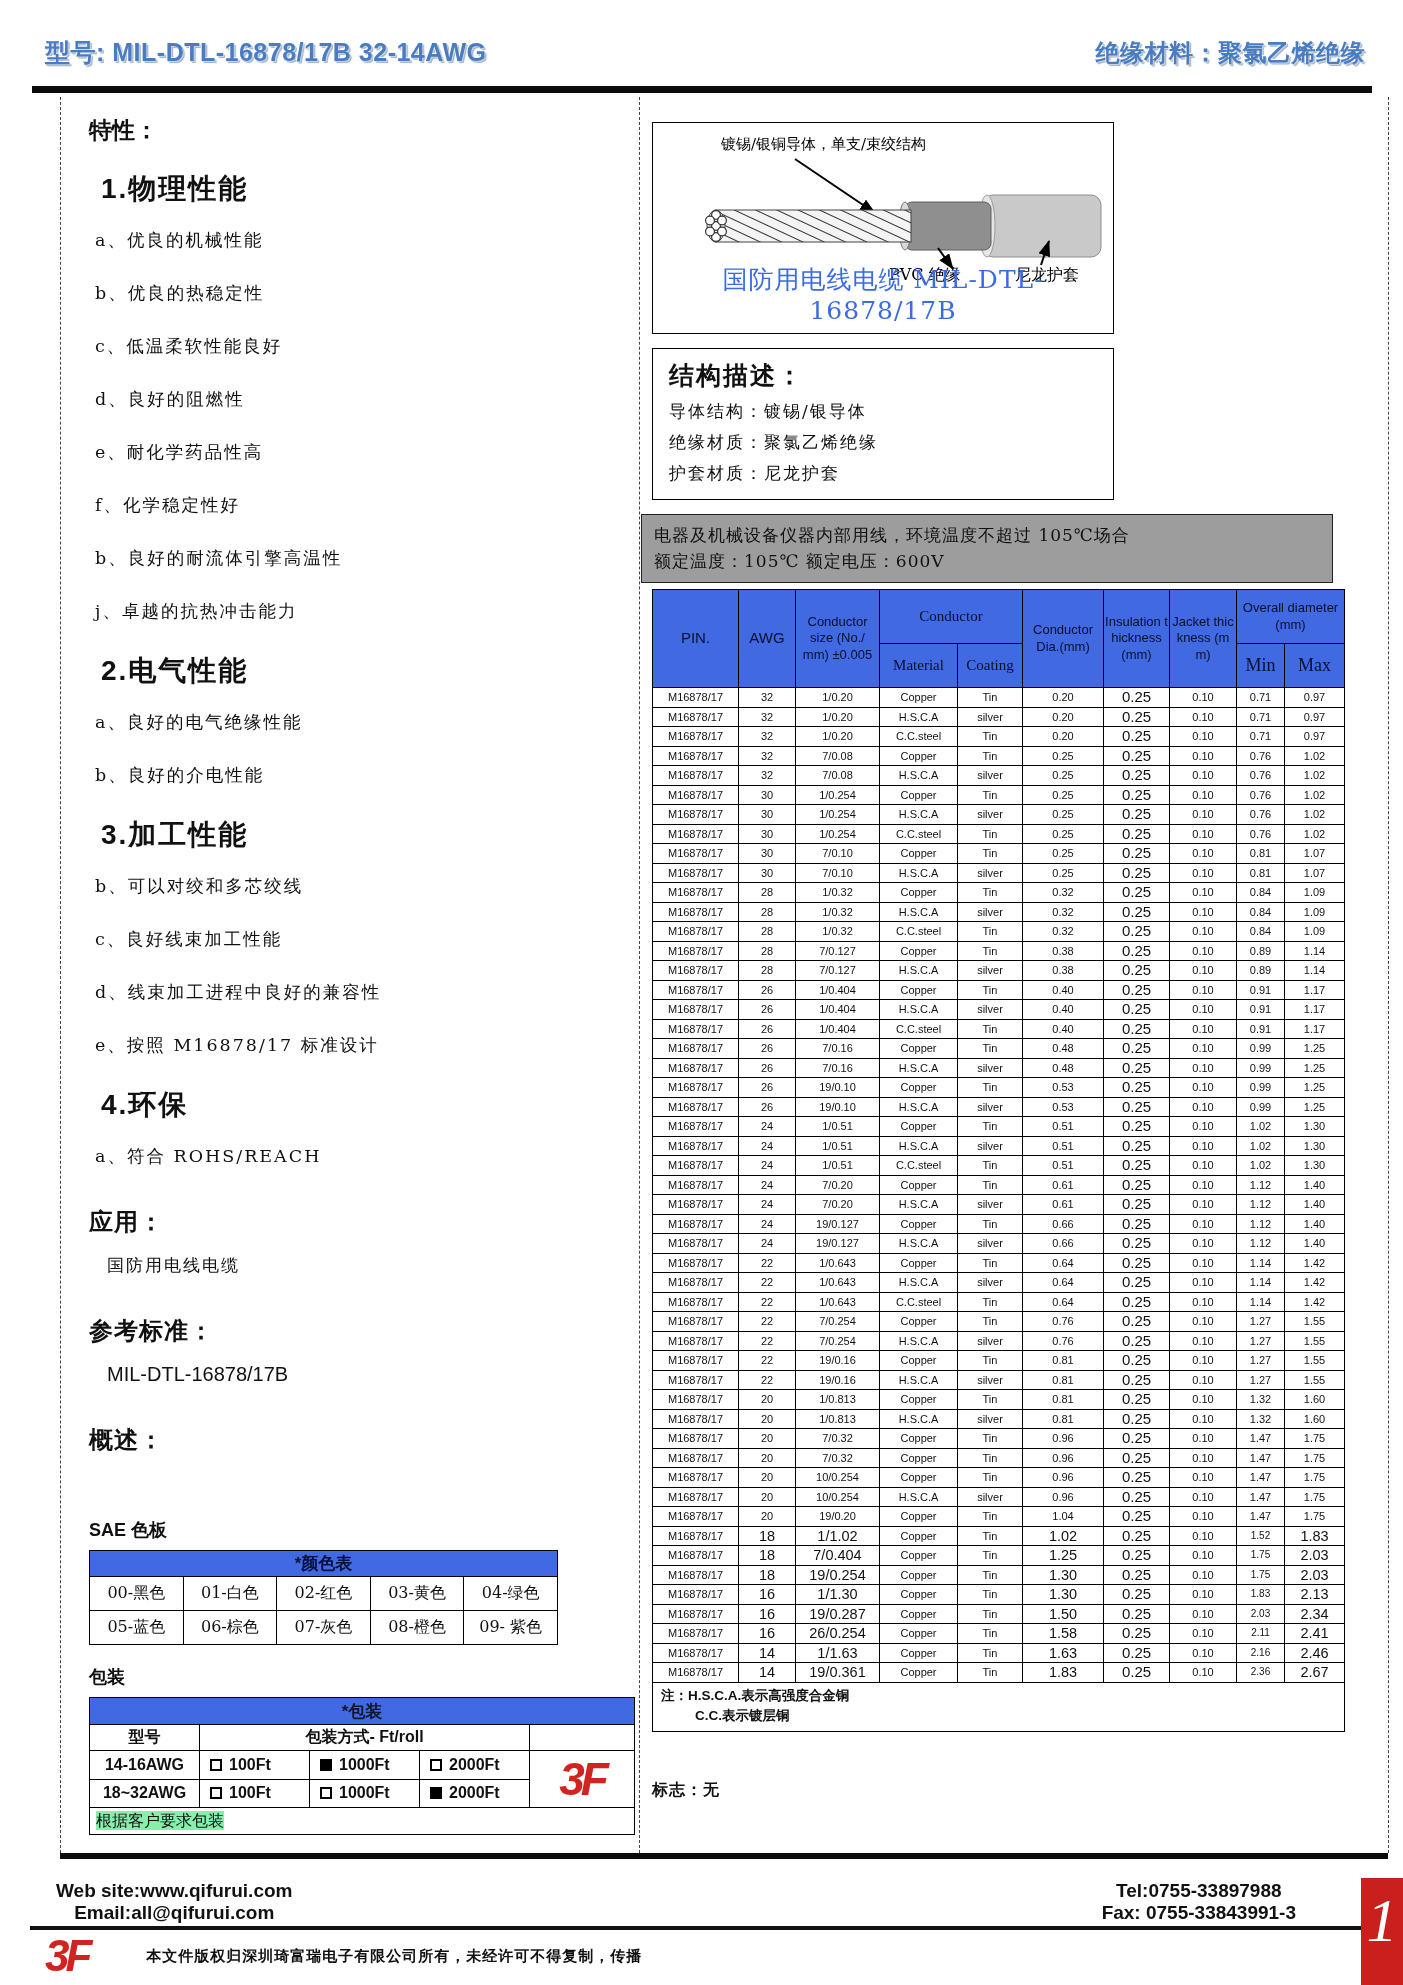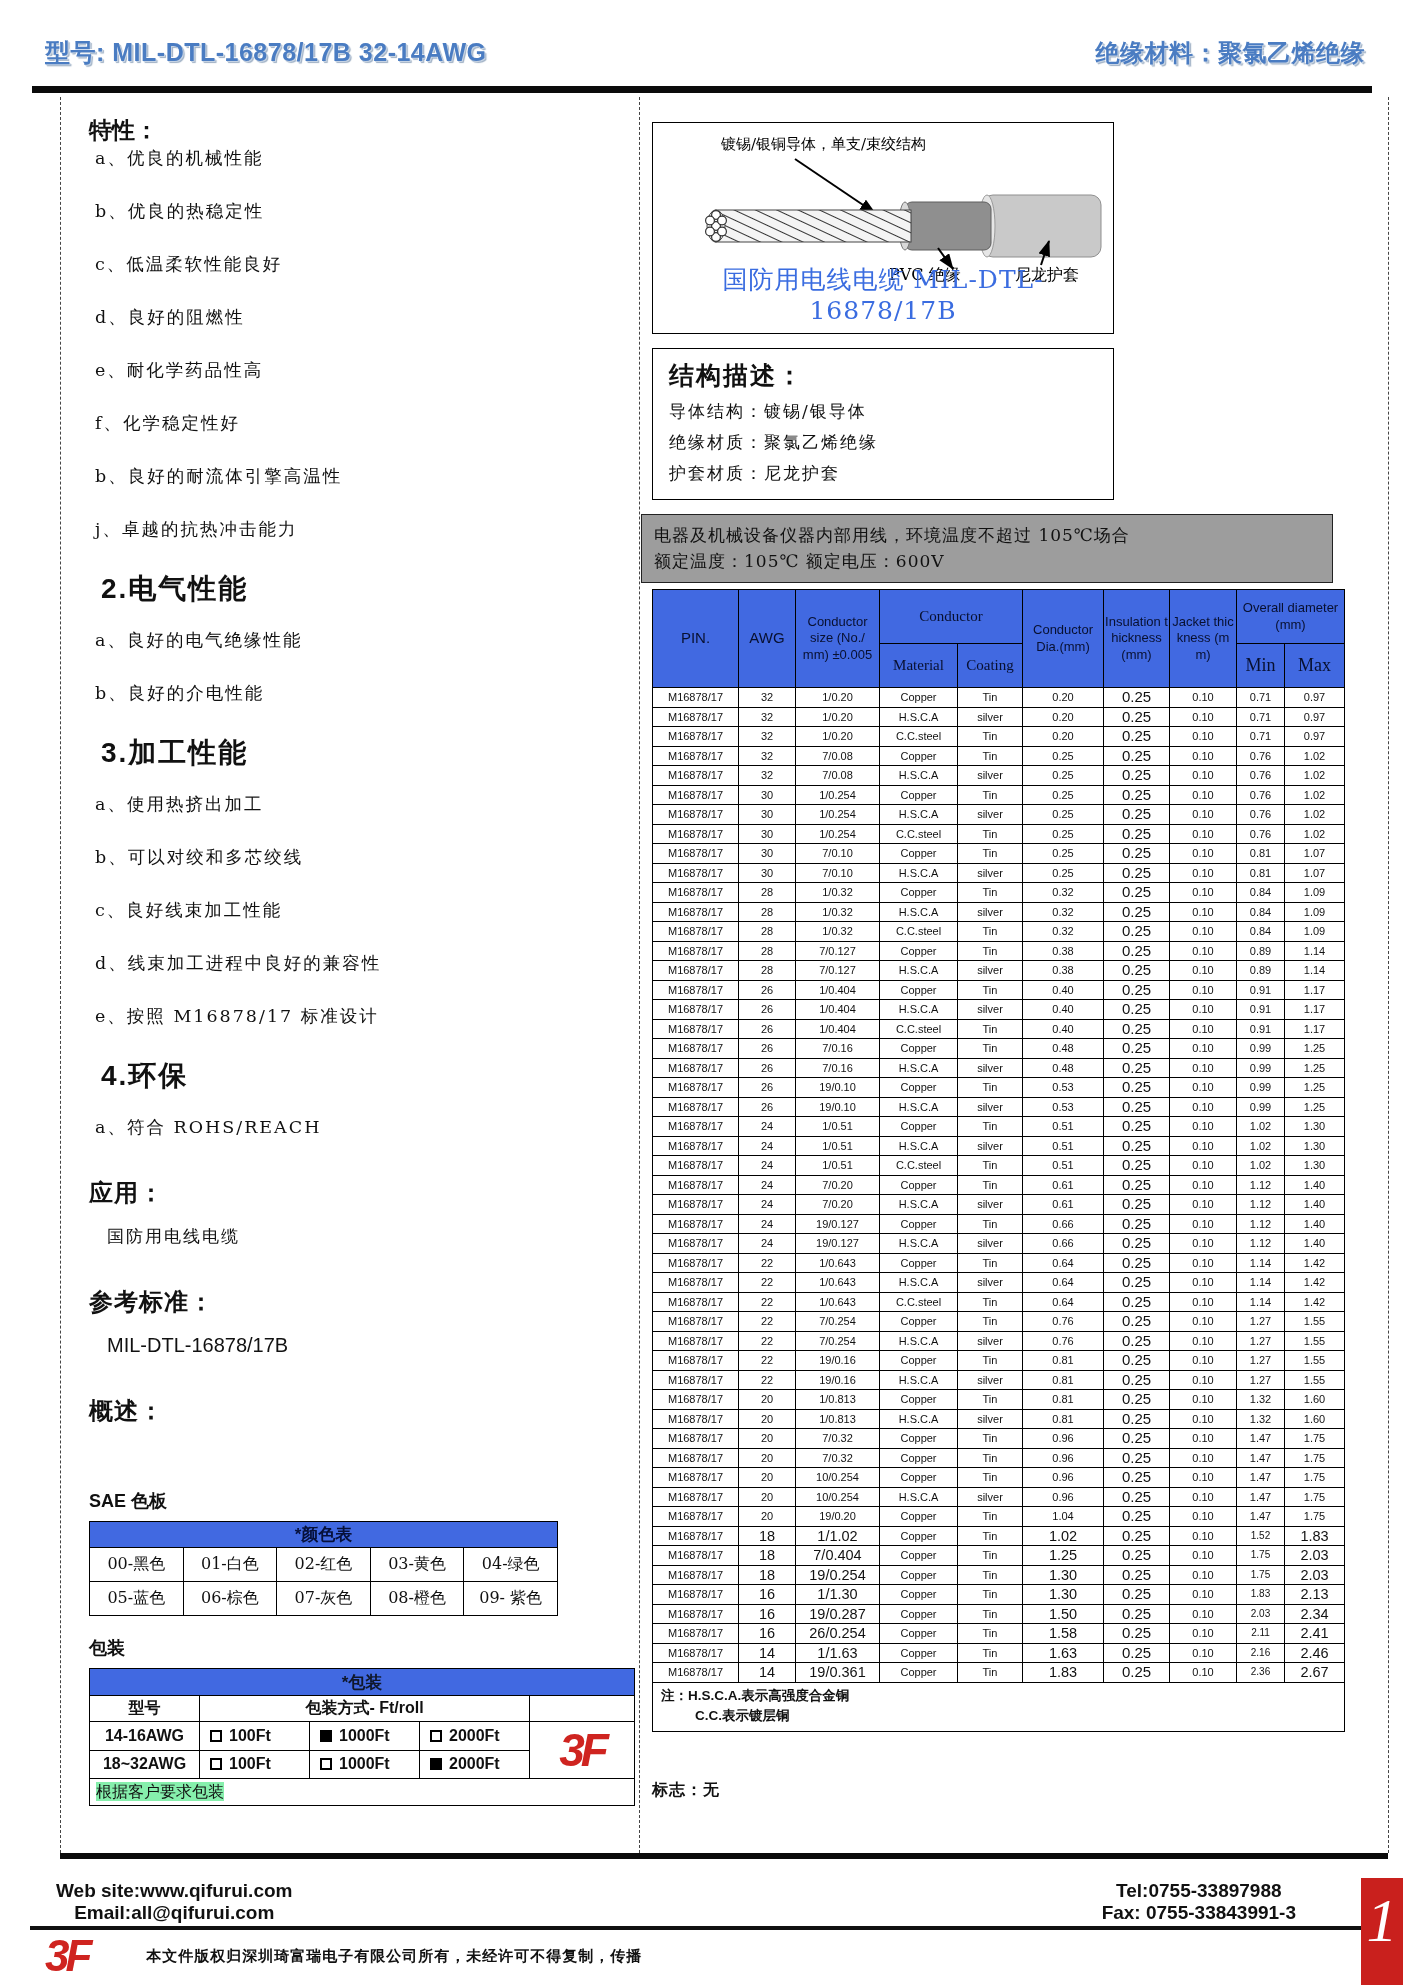--- a/index.html
+++ b/index.html
@@ -122,33 +122,33 @@
   <div class="emboss model-title">型号: MIL-DTL-16878/17B 32-14AWG</div>
   <div class="emboss insulation-title">绝缘材料：聚氯乙烯绝缘</div>
 </div>
 <div class="top-rule"></div>
 <div class="right-page-dash"></div>
 
 <div class="left-col">
   <div class="features-title">特性：</div>
 
   <div id="features">
+      <div class="sec-title first">1.物理性能</div>
       <div class="feat-item">a、优良的机械性能</div>
       <div class="feat-item">b、优良的热稳定性</div>
       <div class="feat-item">c、低温柔软性能良好</div>
       <div class="feat-item">d、良好的阻燃性</div>
       <div class="feat-item">e、耐化学药品性高</div>
       <div class="feat-item">f、化学稳定性好</div>
       <div class="feat-item">b、良好的耐流体引擎高温性</div>
       <div class="feat-item">j、卓越的抗热冲击能力</div>
       <div class="sec-title">2.电气性能</div>
       <div class="feat-item">a、良好的电气绝缘性能</div>
       <div class="feat-item">b、良好的介电性能</div>
       <div class="sec-title">3.加工性能</div>
-      <div class="feat-item">a、使用热挤出加工</div>
       <div class="feat-item">b、可以对绞和多芯绞线</div>
       <div class="feat-item">c、良好线束加工性能</div>
       <div class="feat-item">d、线束加工进程中良好的兼容性</div>
       <div class="feat-item">e、按照 M16878/17 标准设计</div>
       <div class="sec-title">4.环保</div>
       <div class="feat-item">a、符合 ROHS/REACH</div>
     </div>
 
   <div class="h-big">应用：</div>
   <div class="app-text">国防用电线电缆</div>

